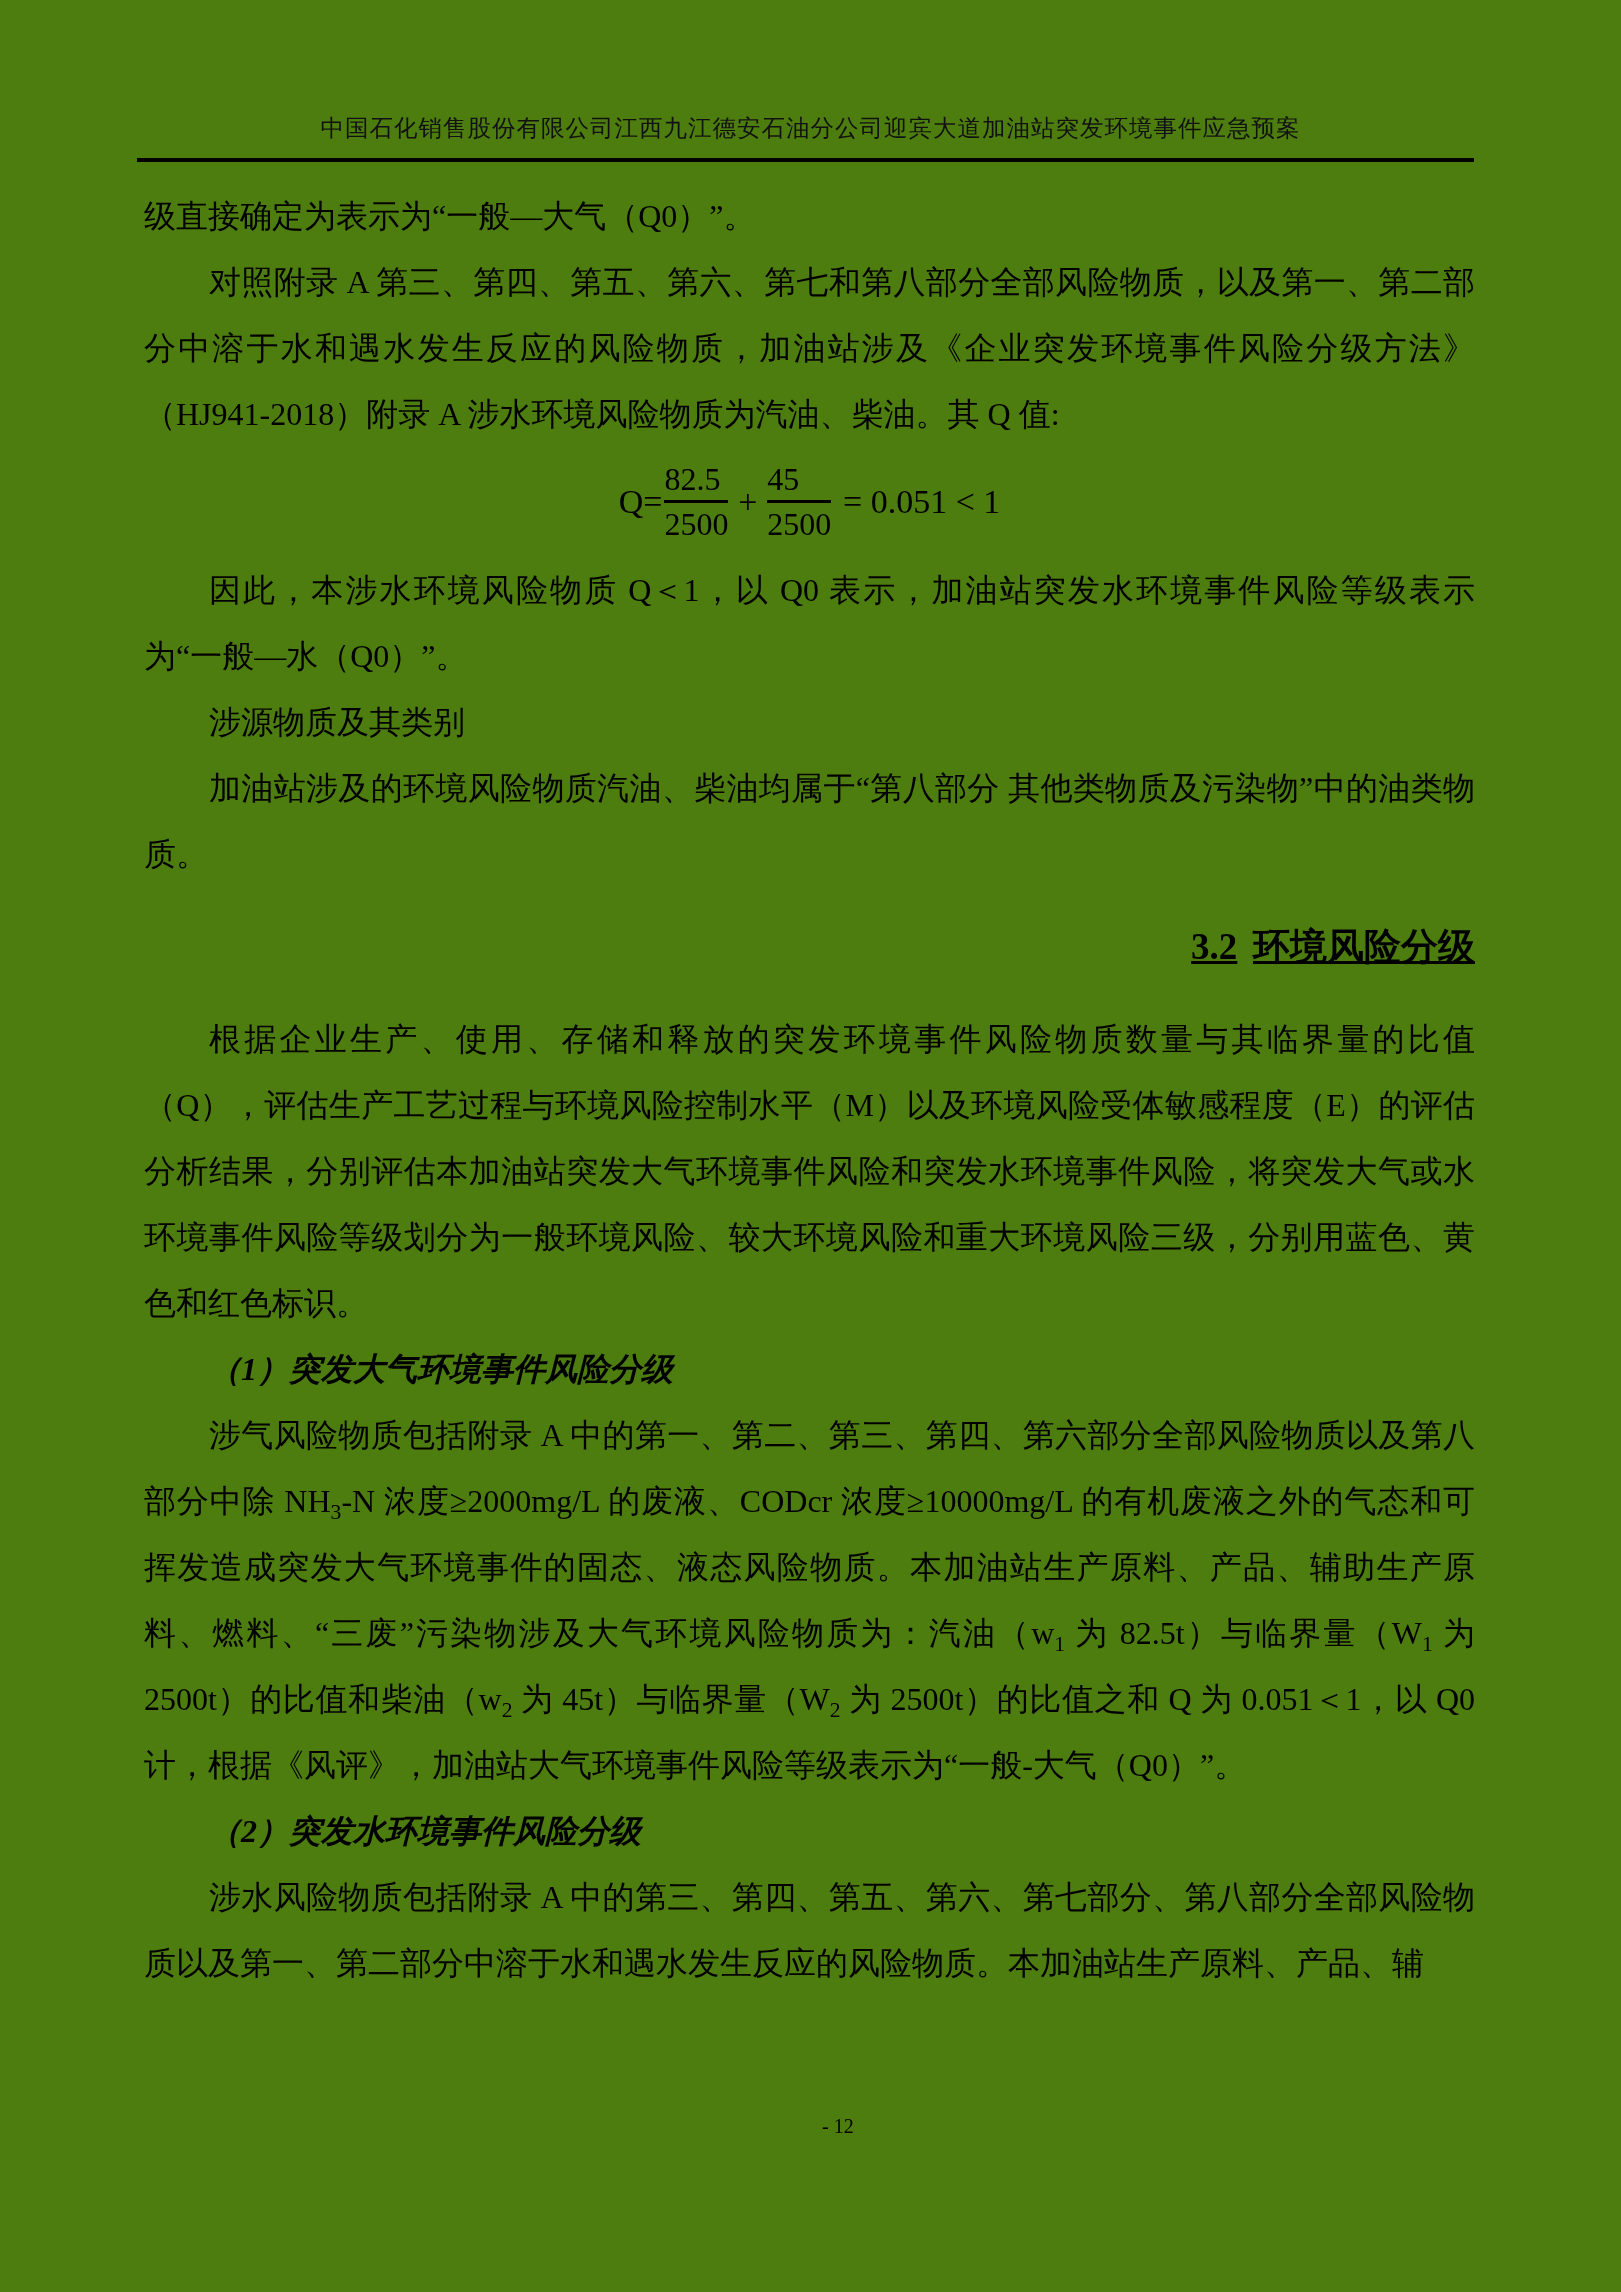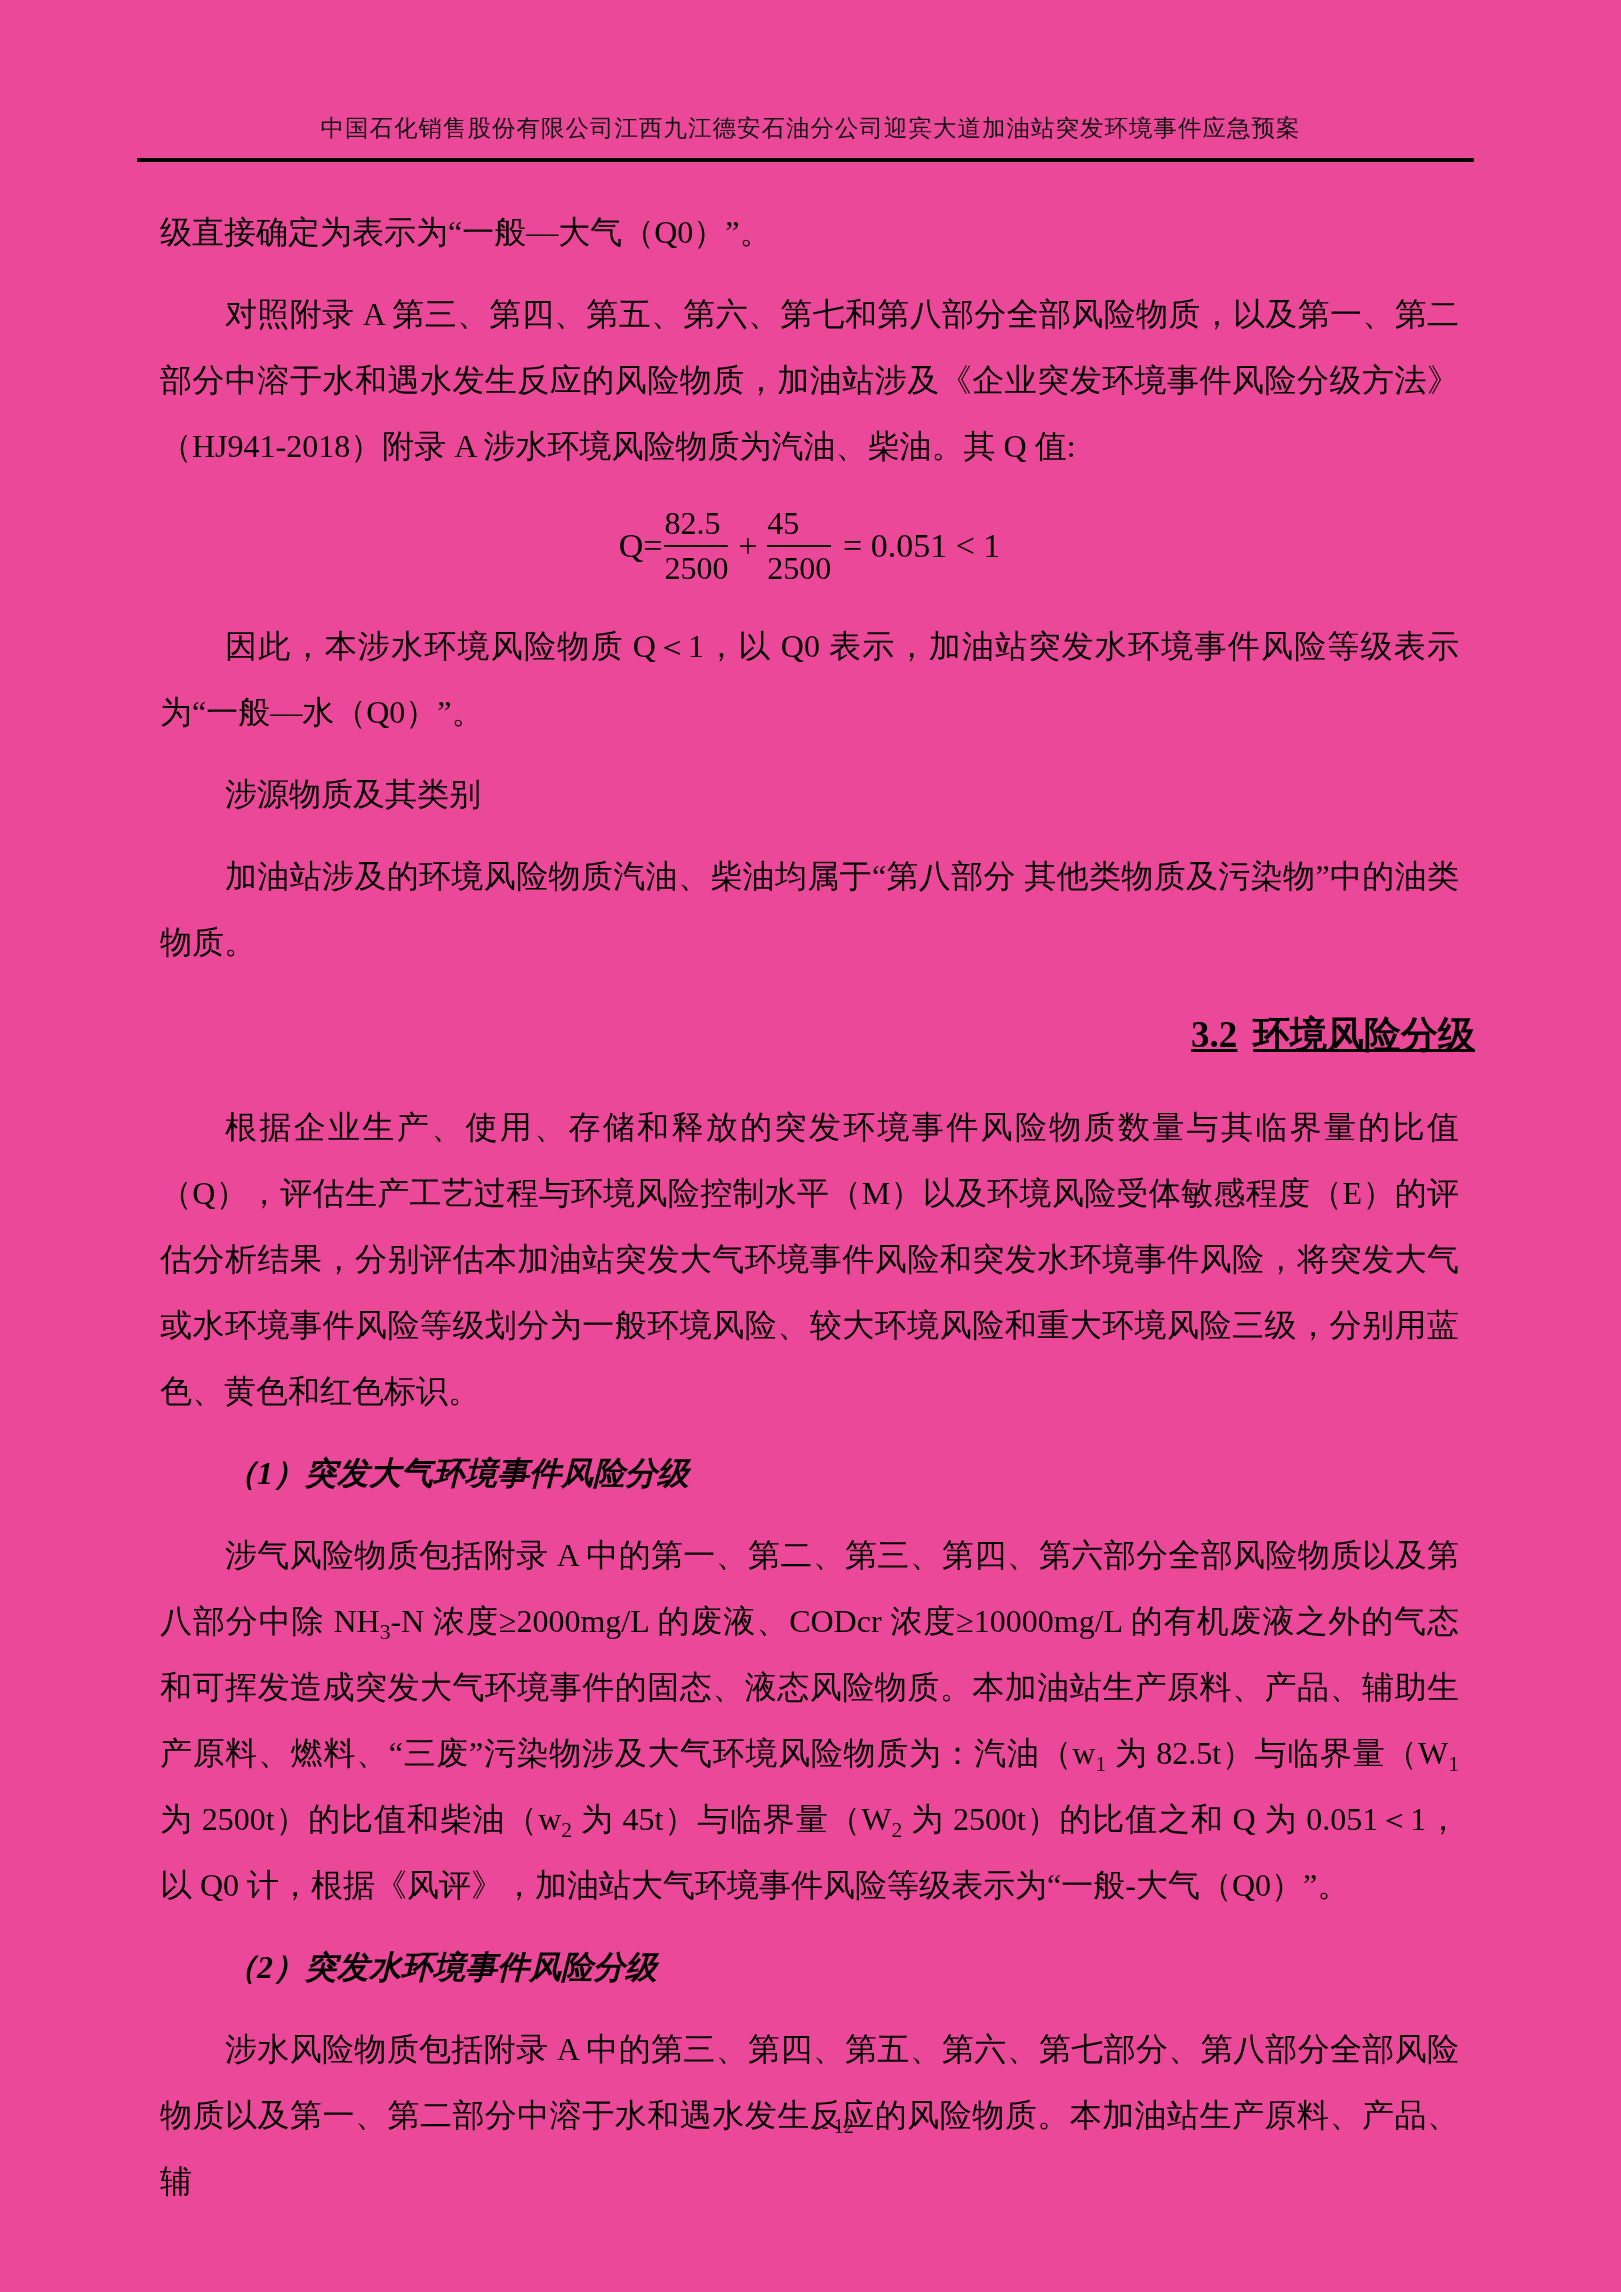--- a/index.html
+++ b/index.html
@@ -4,40 +4,40 @@
 <style>
   * { margin: 0; padding: 0; box-sizing: border-box; }
   html, body { background: #ffffff; }
   body {
     width: 1621px; height: 2293px;
     font-family: "Liberation Serif", "DejaVu Serif", serif;
     color: #000;
     position: relative;
     overflow: hidden;
   }
-  .page { position: absolute; inset: 0; background: #ec4899; }
+  .page { position: absolute; inset: 0; background: #4d7c0f; }
 
   
   .header-title {
     position: absolute; top: 114px; left: 0; width: 100%;
     text-align: center; font-size: 23.5px; line-height: 29px;
     color: #111; letter-spacing: 1px; white-space: nowrap;
   }
   .header-rule {
     position: absolute; top: 158px; left: 137px; width: 1337px; height: 3.9px;
     background: #000;
   }
 
   
   .content {
     position: absolute; top: 183px; left: 144px; width: 1331px;
     font-size: 32px; line-height: 66px;
     text-align: justify; text-justify: inter-ideograph;
   }
-  .content p { margin: 16px; }
+  .content p { margin: 0; }
   p.indent { text-indent: 65px; }
   p.noindent { text-indent: 0; }
   .bold-line { font-weight: bold; font-style: italic; }
 
   
   .section-heading {
     font-size: 37px; font-weight: bold; line-height: 66px;
     margin: 27.4px 0 25.5px 0; text-align: right; text-decoration: underline;
   }
   .section-heading .sec-num { margin-right: 15.7px; }

